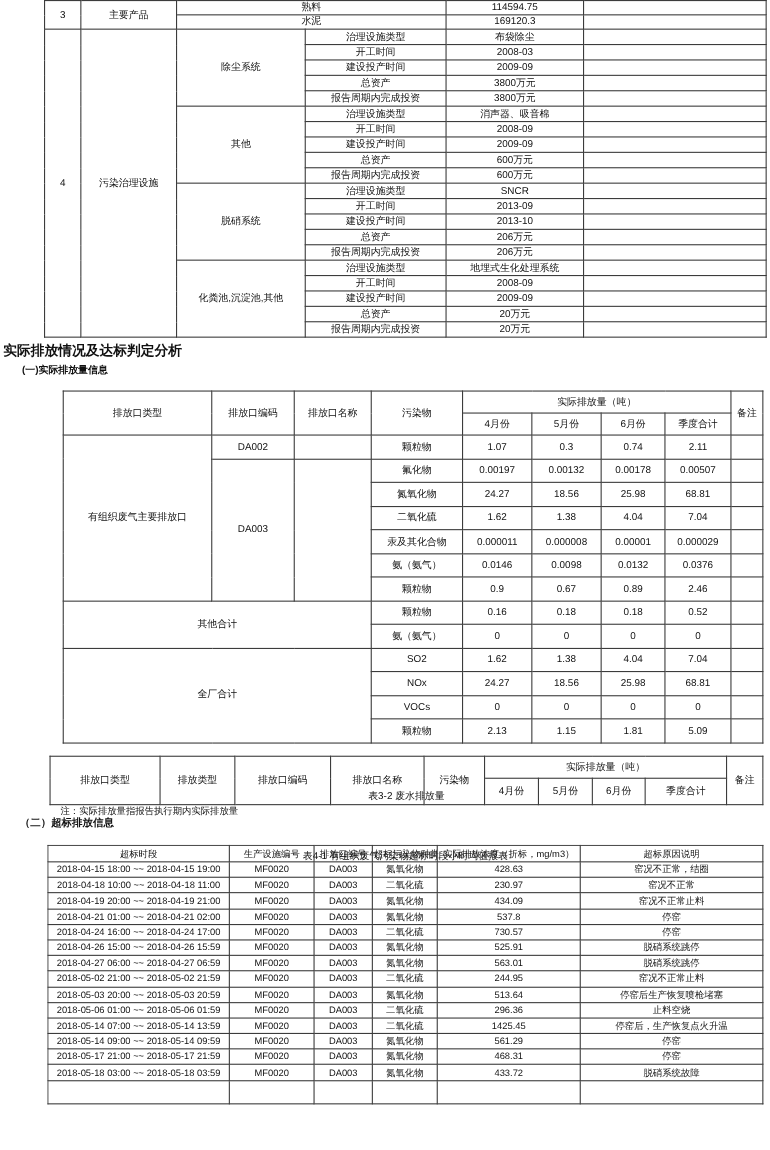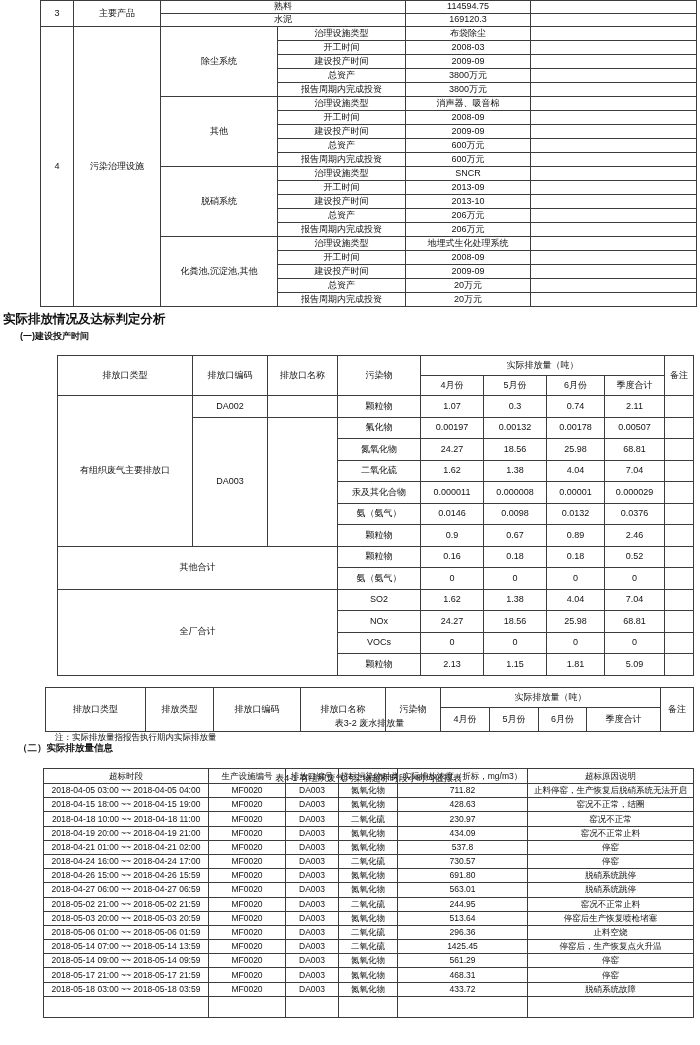--- a/index.html
+++ b/index.html
@@ -165,21 +165,21 @@
         </tr>
       <tr>
           <td>报告周期内完成投资</td>
           <td>20万元</td>
           <td></td>
         </tr>
     </tbody>
   </table>
 
   <div class="txt heading">实际排放情况及达标判定分析</div>
-  <div class="txt sub1">(一)建设投产时间</div>
+  <div class="txt sub1">(一)实际排放量信息</div>
 
   <table class="t t31">
     <colgroup>
         <col style="width:135px">
         <col style="width:75px">
         <col style="width:70px">
         <col style="width:83px">
         <col style="width:63px">
         <col style="width:63px">
         <col style="width:58px">
@@ -345,21 +345,21 @@
       <tr class="h2">
         <td>4月份</td>
         <td>5月份</td>
         <td>6月份</td>
         <td>季度合计</td>
       </tr>
     </tbody>
   </table>
 
   <div class="txt note">注：实际排放量指报告执行期内实际排放量</div>
-  <div class="txt sub2">（二）实际排放量信息</div>
+  <div class="txt sub2">（二）超标排放信息</div>
 
   <div class="ttl ttl41">表4-1 有组织废气污染物超标时段小时均值报表</div>
   <div class="t41wrap">
     <table class="t t41">
       <colgroup>
           <col style="width:165px">
           <col style="width:77px">
           <col style="width:53px">
           <col style="width:59px">
           <col style="width:130px">
@@ -367,28 +367,20 @@
         </colgroup>
       <tbody>
         <tr class="hr">
           <td>超标时段</td>
           <td>生产设施编号</td>
           <td>排放口编号</td>
           <td>超标污染物种类</td>
           <td>实际排放浓度（折标，mg/m3）</td>
           <td>超标原因说明</td>
         </tr>
-        <tr class="dr">
-          <td>2018-04-05 03:00 ~~ 2018-04-05 04:00</td>
-          <td>MF0020</td>
-          <td>DA003</td>
-          <td>氮氧化物</td>
-          <td>711.82</td>
-          <td>止料停窑，生产恢复后脱硝系统无法开启</td>
-        </tr>
           <tr class="dr">
           <td>2018-04-15 18:00 ~~ 2018-04-15 19:00</td>
           <td>MF0020</td>
           <td>DA003</td>
           <td>氮氧化物</td>
           <td>428.63</td>
           <td>窑况不正常，结圈</td>
         </tr>
           <tr class="dr">
           <td>2018-04-18 10:00 ~~ 2018-04-18 11:00</td>
@@ -420,21 +412,21 @@
           <td>DA003</td>
           <td>二氧化硫</td>
           <td>730.57</td>
           <td>停窑</td>
         </tr>
           <tr class="dr">
           <td>2018-04-26 15:00 ~~ 2018-04-26 15:59</td>
           <td>MF0020</td>
           <td>DA003</td>
           <td>氮氧化物</td>
-          <td>691.80</td>
+          <td>525.91</td>
           <td>脱硝系统跳停</td>
         </tr>
           <tr class="dr">
           <td>2018-04-27 06:00 ~~ 2018-04-27 06:59</td>
           <td>MF0020</td>
           <td>DA003</td>
           <td>氮氧化物</td>
           <td>563.01</td>
           <td>脱硝系统跳停</td>
         </tr>

